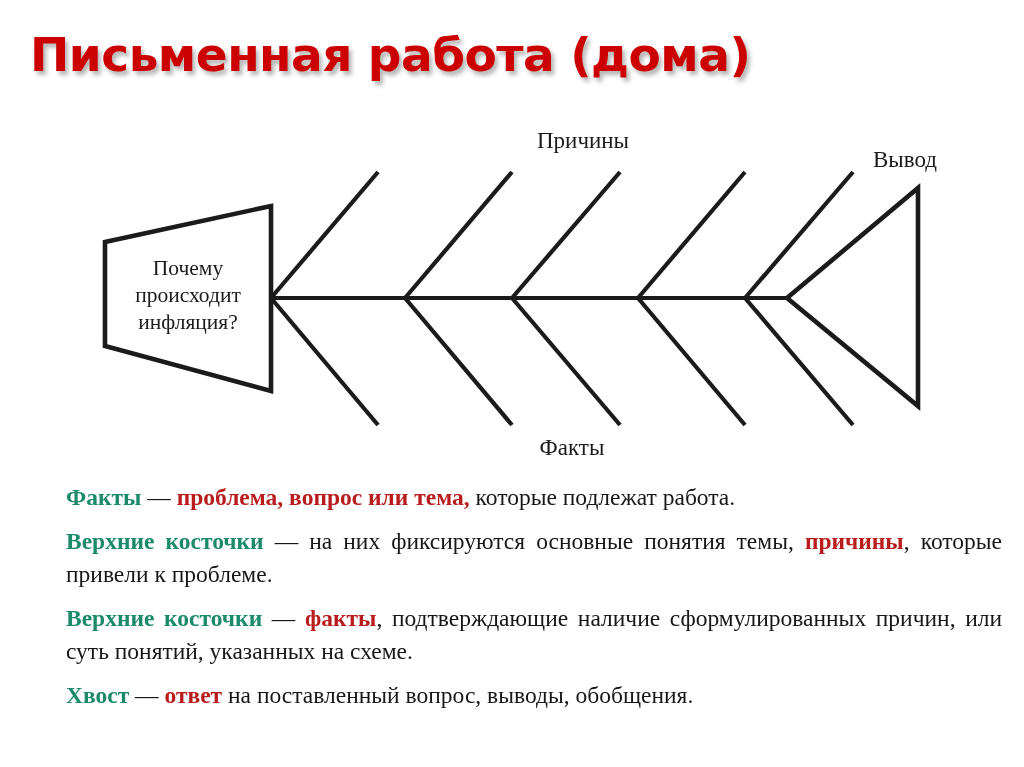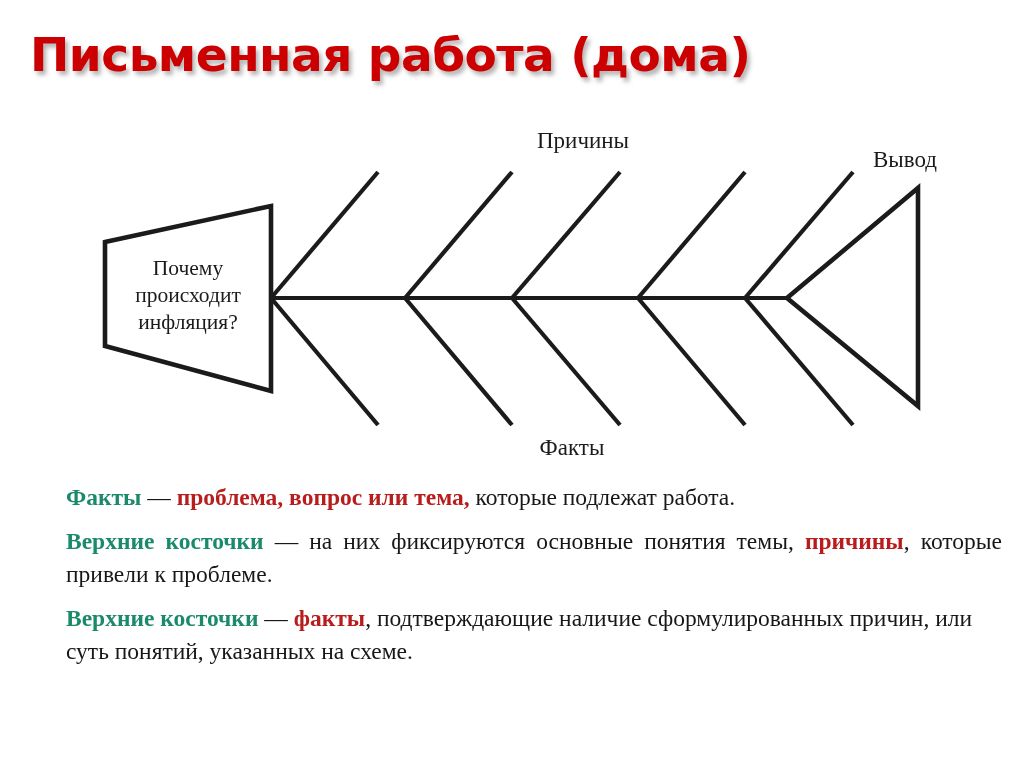--- a/index.html
+++ b/index.html
@@ -156,14 +156,17 @@
   </p>
 
   <p class="legend-para">
     <span class="term">Верхние косточки</span><span class="dash"> — </span><span>на них фиксируются основные понятия темы, </span><span class="em">причины</span><span>, которые привели к проблеме.</span>
   </p>
 
   <p class="legend-para">
     <span class="term">Верхние косточки</span><span class="dash"> — </span><span class="em">факты</span><span>, подтверждающие наличие сформулированных причин, или суть понятий, указанных на схеме.</span>
   </p>
 
+  <p class="legend-para">
+    <span class="term">Хвост</span><span class="dash"> — </span><span class="em">ответ</span><span> на поставленный вопрос, выводы, обобщения.</span>
+  </p>
 
 </div>
 
 </body></html>

